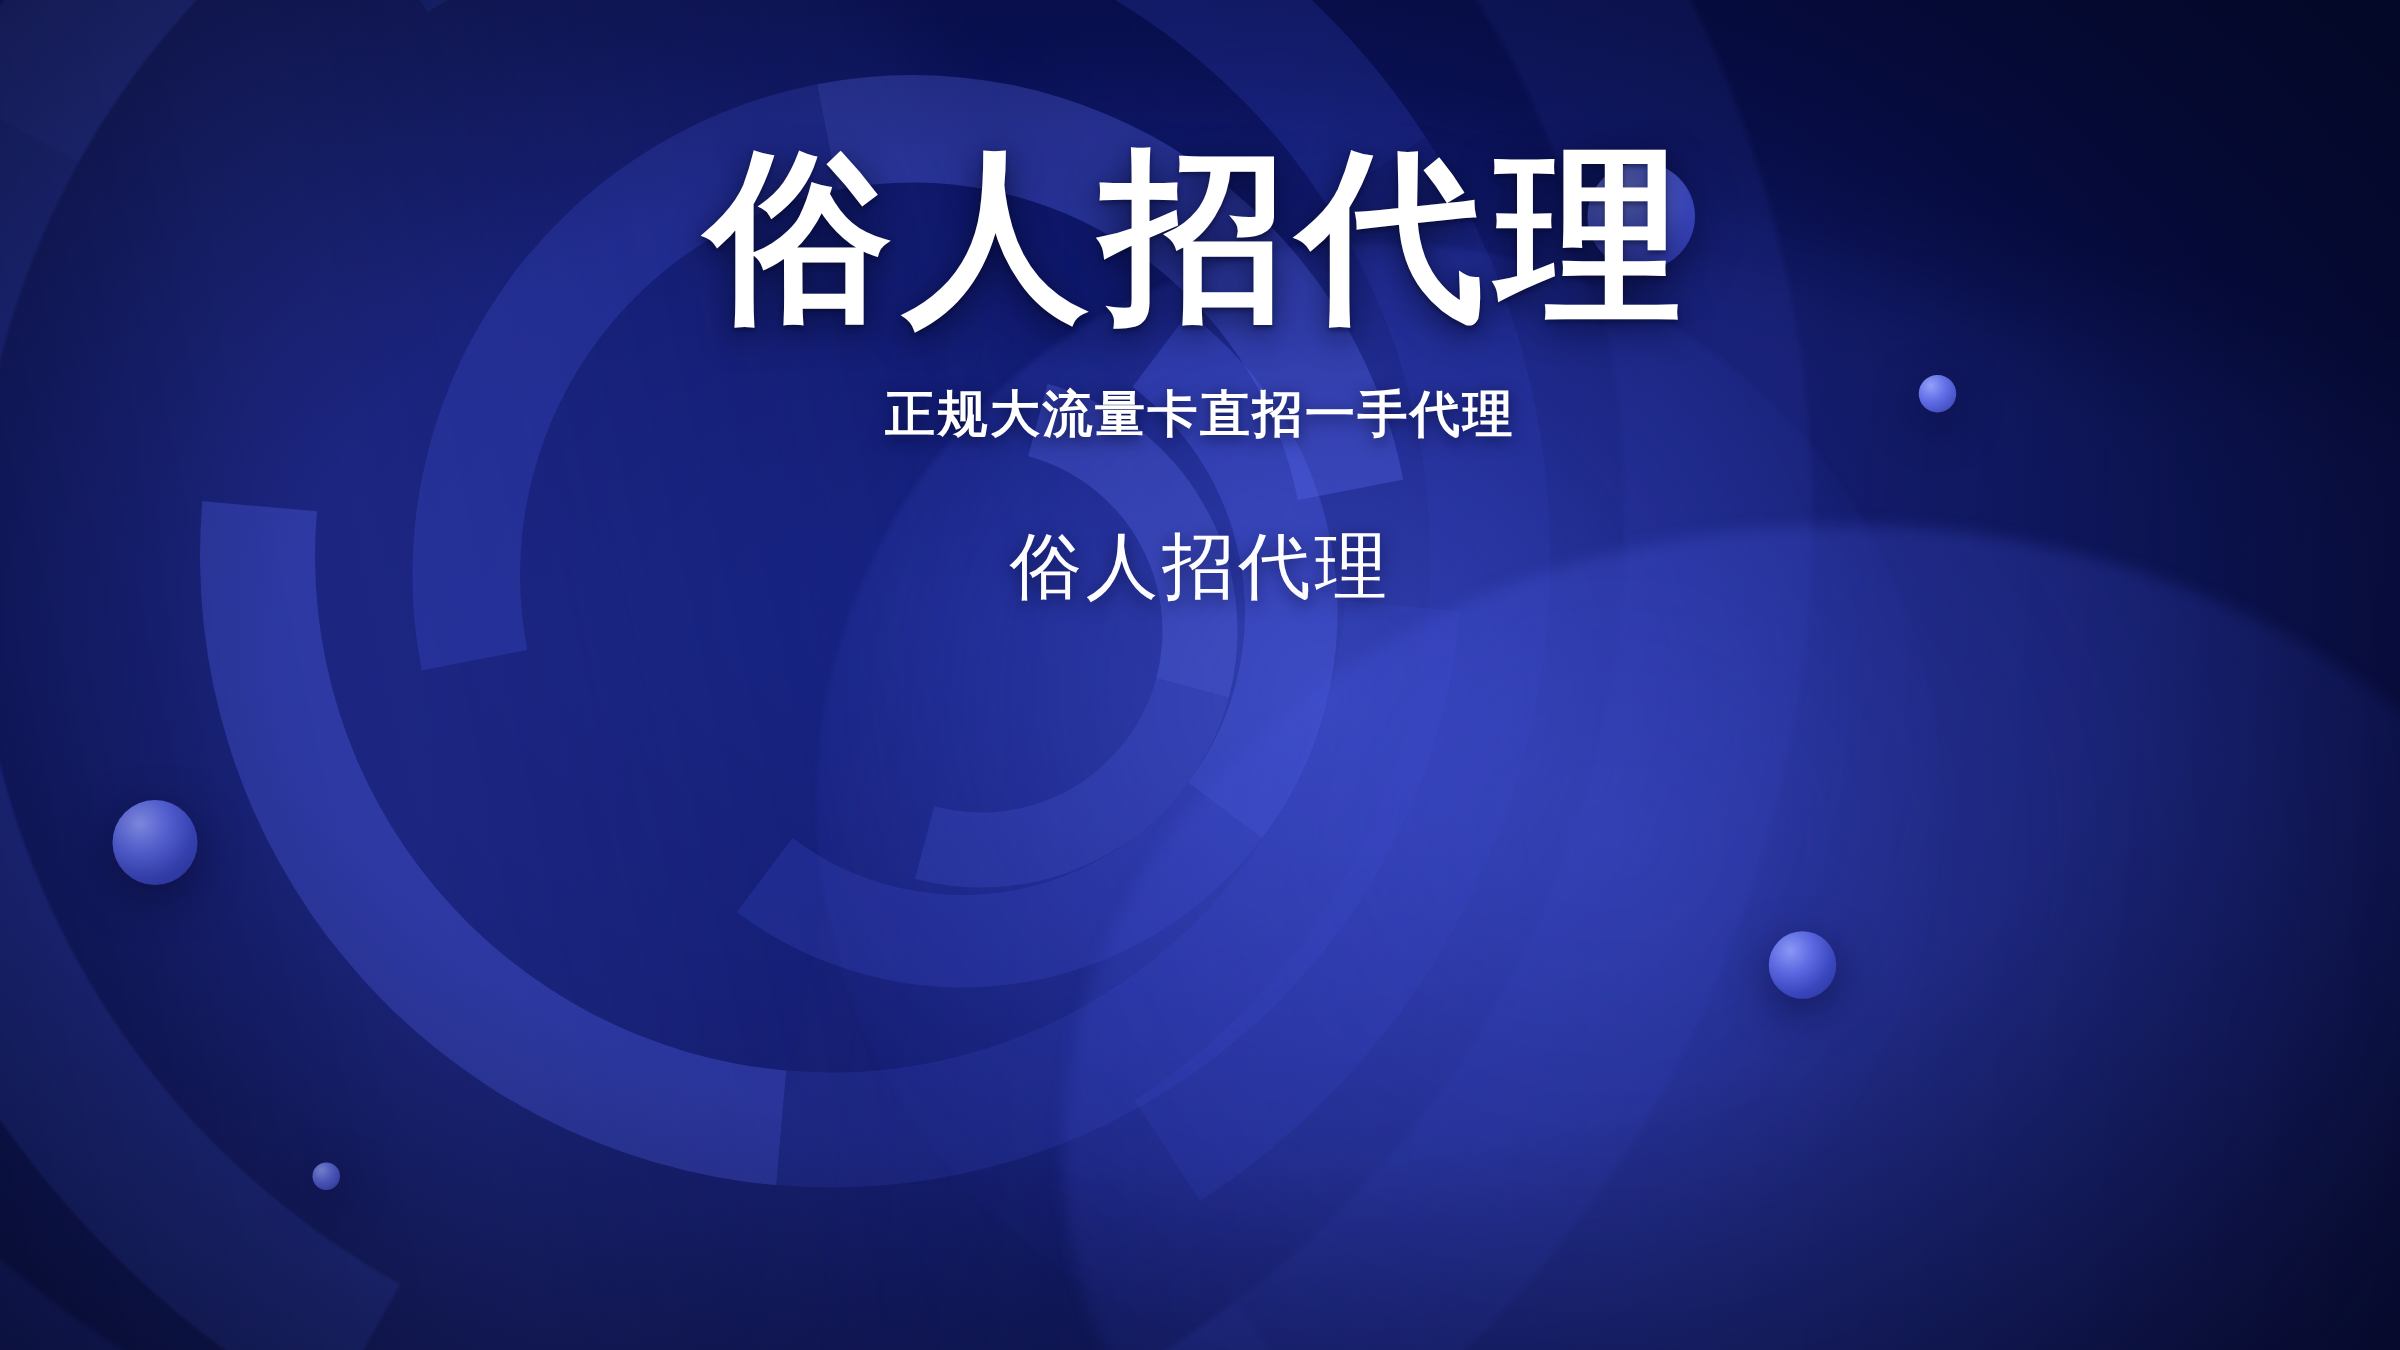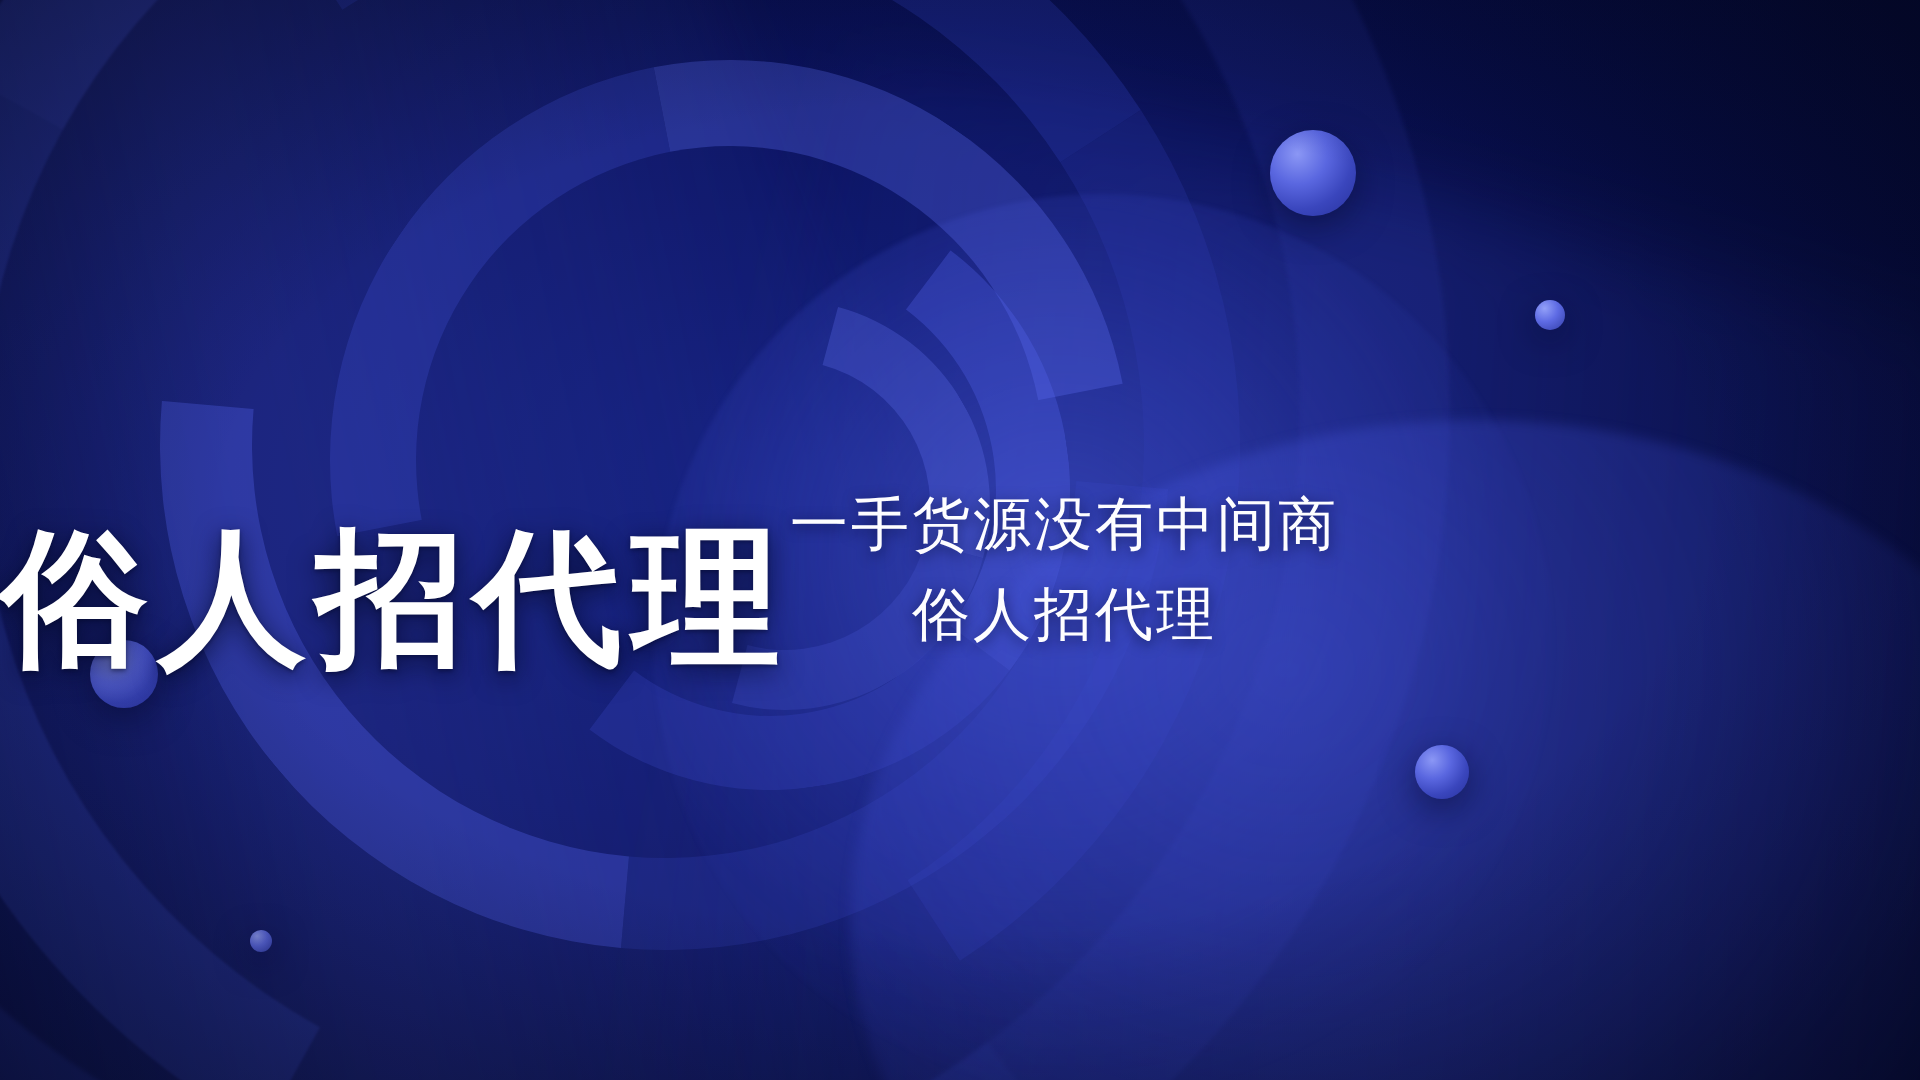--- a/index.html
+++ b/index.html
@@ -163,21 +163,21 @@
       radial-gradient(ellipse 85% 85% at 50% 48%, rgba(0,0,0,0) 45%, rgba(3,6,30,0.55) 88%, rgba(2,4,22,0.80) 100%);
   }
 
   
   .content {
     position: relative;
     z-index: 5;
     width: 100%;
     height: 100%;
     display: flex;
-    flex-direction: row;
+    flex-direction: column;
     align-items: center;
     text-align: center;
     color: #ffffff;
   }
 
   .title {
     margin-top: 116px;
     font-size: 148px;
     font-weight: 700;
     letter-spacing: 10px;
@@ -243,23 +243,23 @@
     <div class="sphere sp4"></div>
     <div class="sphere sp5"></div>
 
     <div class="vignette"></div>
   </div>
 
   <div class="content">
 
     <div class="title">俗人招代理</div>
 
+    <div class="subtitle">正规大流量卡直招一手代理</div>
 
     <div class="block first">
-      <div class="line">一手货源没有中间商</div>
       <div class="line">俗人招代理</div>
     </div>
 
     <div class="block second">
     </div>
 
   </div>
 </div>
 
 </body></html>

